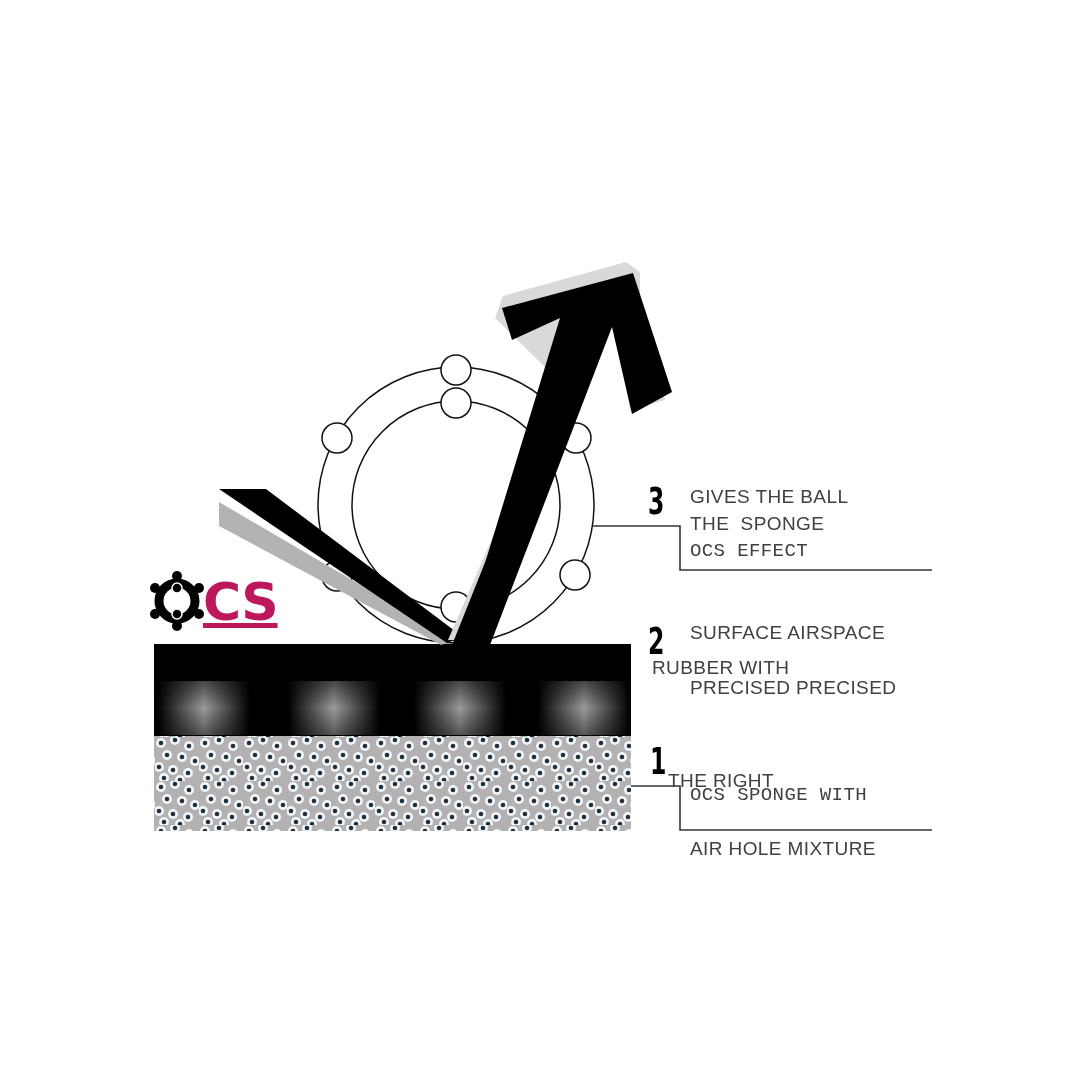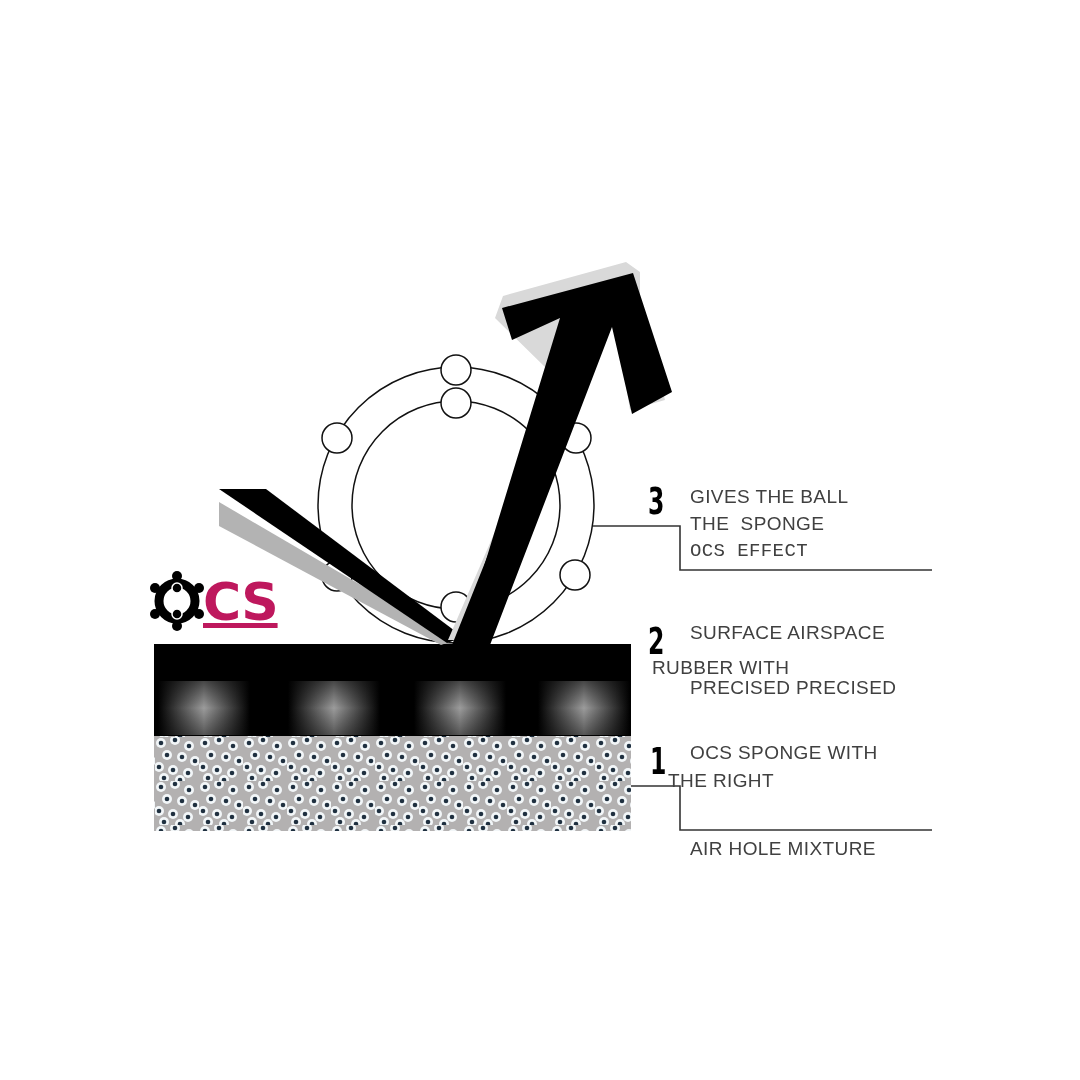--- a/index.html
+++ b/index.html
@@ -129,17 +129,17 @@
 
   <div class="label-num" style="left:648px;top:622px;">2</div>
   <div>
     <div class="label-text" style="left:690px;top:619px;">SURFACE AIRSPACE</div>
     <div class="label-text" style="left:652px;top:646px;margin-top:8px;">RUBBER WITH</div>
     <div class="label-text" style="left:690px;top:674px;">PRECISED PRECISED</div>
   </div>
 
   <div class="label-num" style="left:650px;top:742px;">1</div>
   <div>
-    <div class="label-text" style="left:690px;top:739px;">OCS SPONGE WITH</div>
+    <div class="label-text" style="left:690px;top:782px;font-family:Liberation Mono, monospace;">OCS SPONGE WITH</div>
     <div class="label-text" style="left:668px;top:767px;">THE RIGHT</div>
     <div class="label-text" style="left:690px;top:795px;margin-top:40px;">AIR HOLE MIXTURE</div>
   </div>
 </div>
 
 </body></html>

